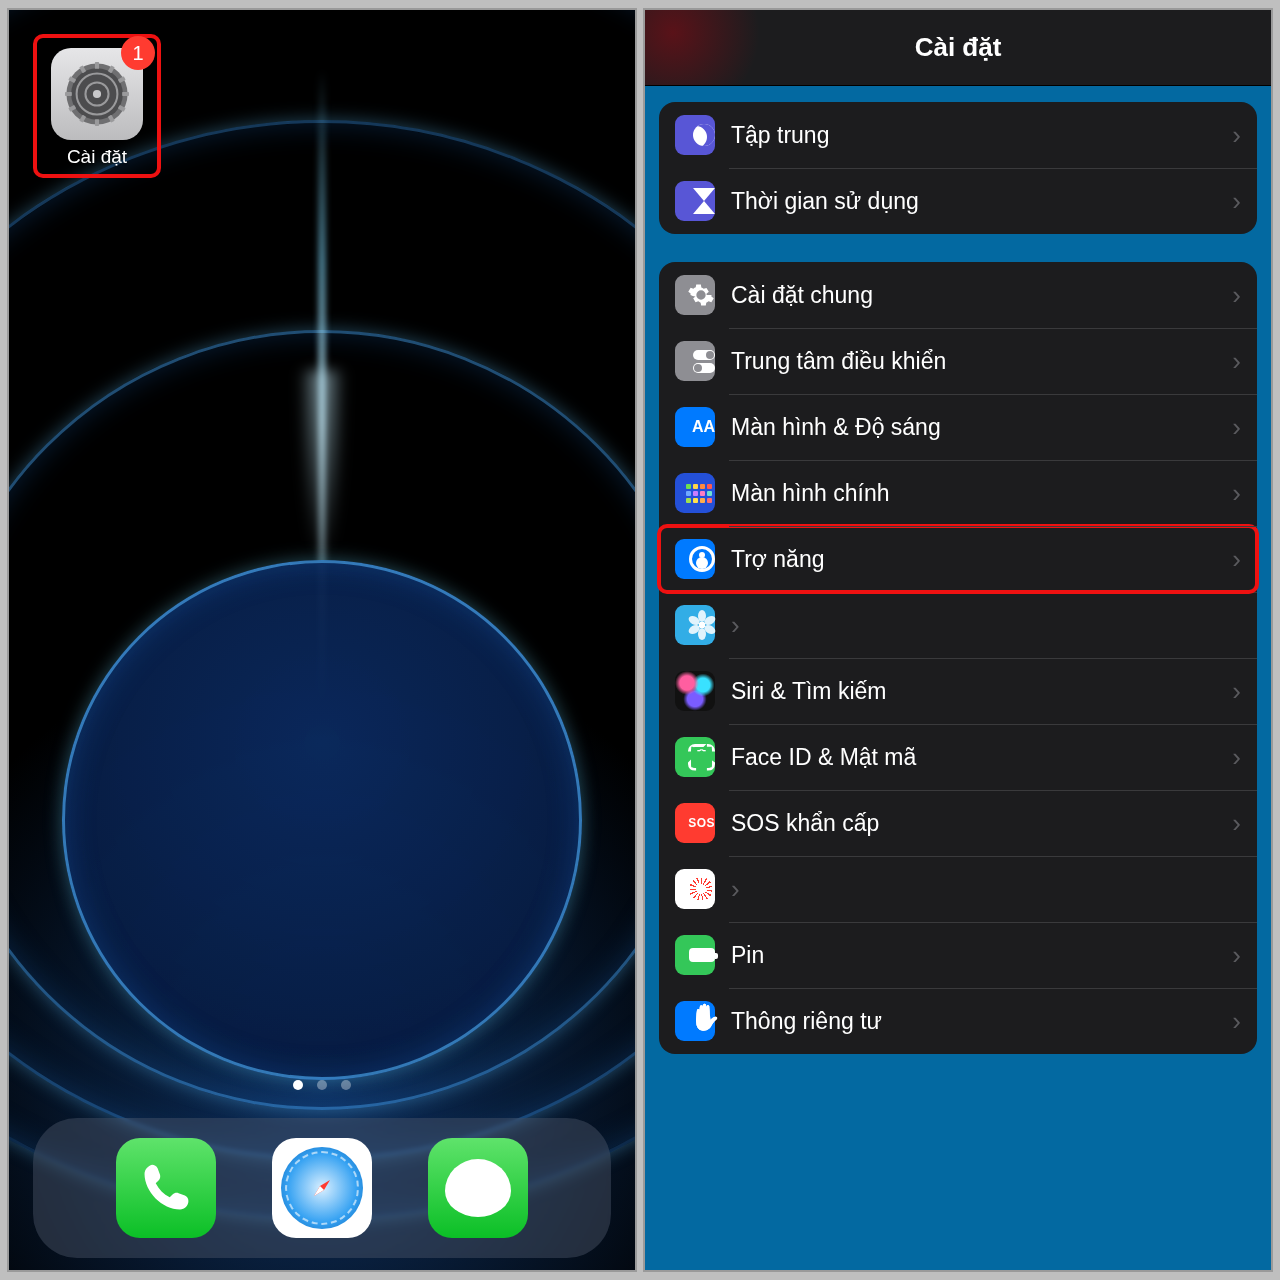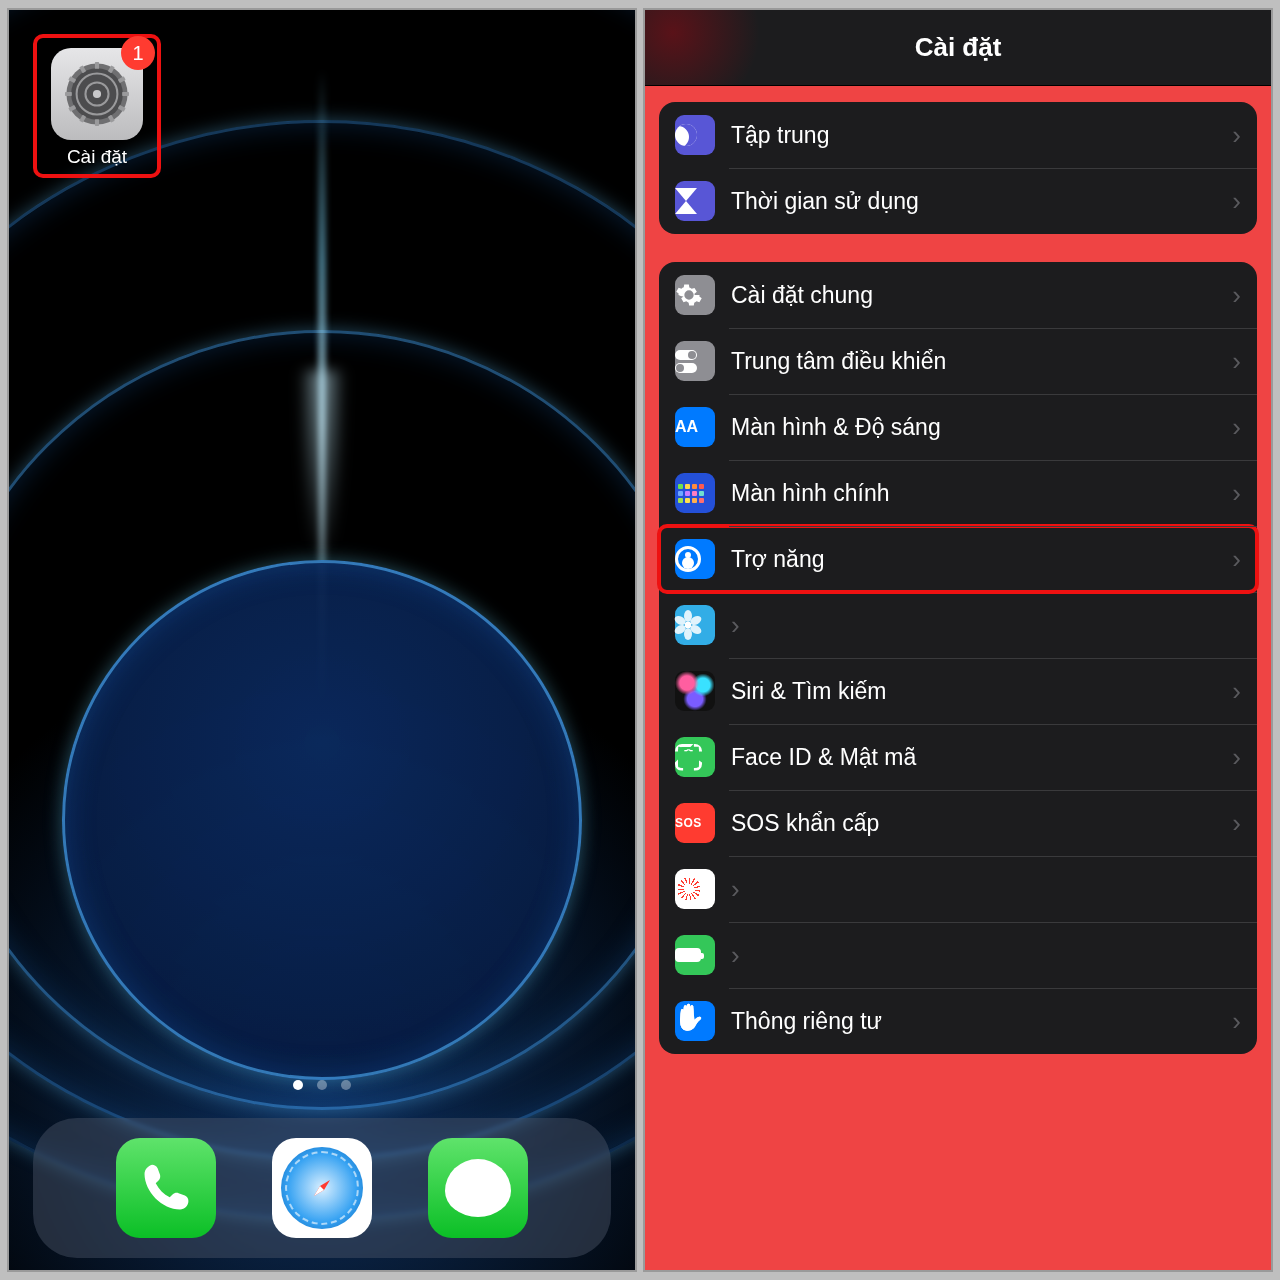--- a/index.html
+++ b/index.html
@@ -137,21 +137,21 @@
     display:flex; align-items:center; justify-content:center;
     font-size:26px; font-weight:600;
     border-bottom:1px solid #000;
     position: relative;
   }
   .header::before{
     content:"";position:absolute;left:0;top:0;width:140px;height:100%;
     background:radial-gradient(circle at 20% 30%, rgba(140,10,20,.55), transparent 70%);
     pointer-events:none;
   }
-  .scroll { flex:1; overflow:hidden; background:#ef4444;}
+  .scroll { flex:1; overflow:hidden; background:#0369a1;}
   .group {
     background:#1c1c1e;
     margin: 0 14px;
     border-radius: 16px;
   }
   .group + .group { margin-top: 28px;}
   .group.first{ margin-top: 16px;}
   .row {
     display:flex; align-items:center;
     height:66px;
@@ -166,21 +166,21 @@
   }
   .row.highlight{
     outline: 4px solid #e11;
     outline-offset:-2px;
     border-radius:8px;
     z-index:2;
   }
   .icn {
     width:40px; height:40px; border-radius:9px;
     margin-right:16px;
-    display:flex;align-items:center;justify-content:flex-start;
+    display:flex;align-items:center;justify-content:flex-end;
     color:#fff; font-size:16px; font-weight:700;
     flex-shrink:0;
   }
   .row-label{ flex:1; font-size:23px; color:#fff; font-weight:400;}
   .chev{ color:#5a5a5e; font-size:26px; }
   
   .bg-indigo{background:#5856d6;} .bg-gray{background:#8e8e93;}
   .bg-blue{background:#007aff;} .bg-cyan{background:#32ade6;}
   .bg-green{background:#34c759;} .bg-red{background:#ff3b30;}
   .ic-switch{display:flex;flex-direction:column;gap:3px;align-items:center;justify-content:center;}
@@ -416,20 +416,21 @@
       <div class="row">
         <div class="icn" style="background:#fff">
             <div class="dotted"></div>
           </div>
         <div class="chev">›</div>
       </div>
       <div class="row">
         <div class="icn bg-green">
             <div class="battery"></div>
           </div>
+        <div class="row-label">Pin</div>
         <div class="chev">›</div>
       </div>
       <div class="row">
         <div class="icn bg-blue">
             <div class="hand"></div>
           </div>
         <div class="row-label">Thông riêng tư</div>
         <div class="chev">›</div>
       </div>
     </div>

